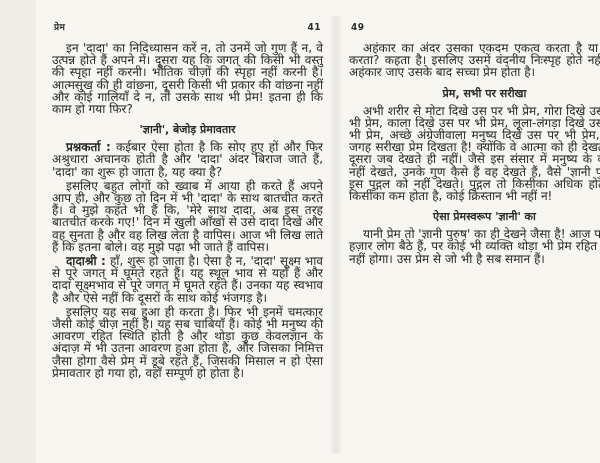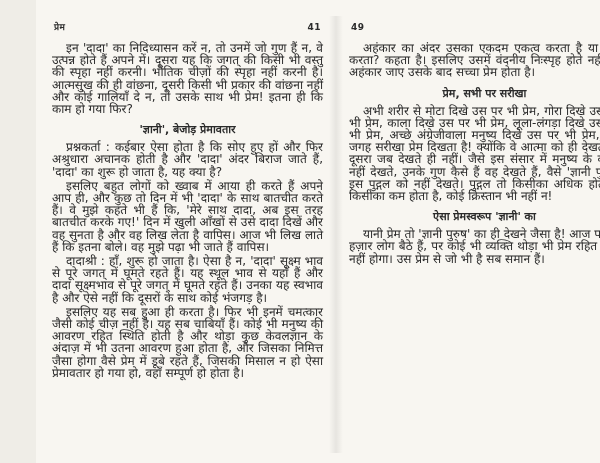--- a/index.html
+++ b/index.html
@@ -42,21 +42,21 @@
   }
   .running-title { letter-spacing: 0.5px; }
   .page-number { letter-spacing: 0.5px; }
   .para {
     margin: 2px 0;
     font-size: 12px;
     line-height: 12.2px;
     text-align: justify;
     text-indent: 14px;
   }
-  .speaker { font-weight: normal; }
+  .speaker { font-weight: bold; }
   .section-heading {
     margin: 6px 0 5px 0;
     font-size: 11px;
     font-weight: bold;
     text-align: center;
   }
 </style>
 </head>
 <body>
 

